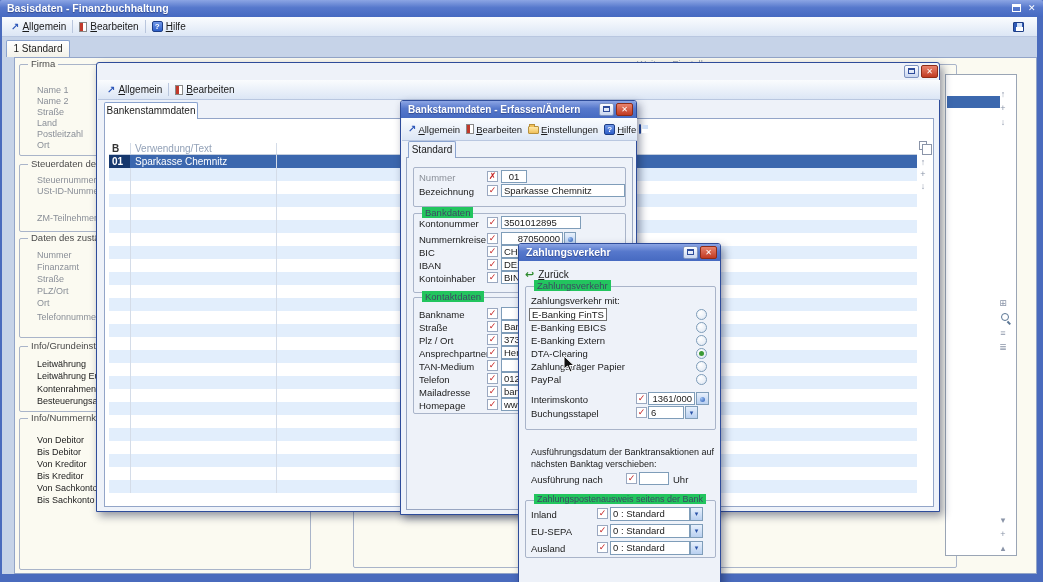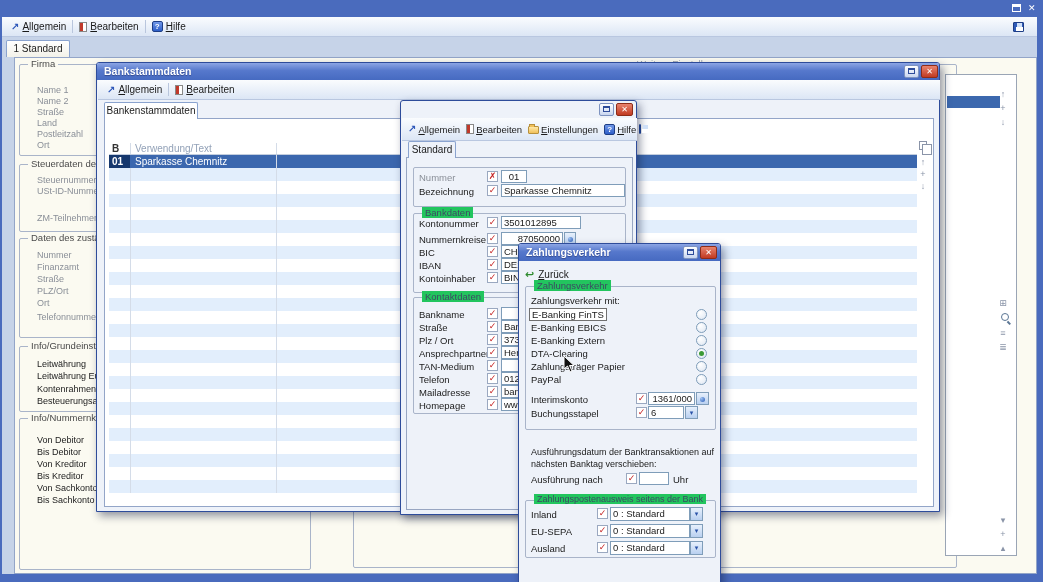--- a/index.html
+++ b/index.html
@@ -71,20 +71,23 @@
   .icpy{position:absolute;width:8px;height:9px;border:1px solid #8a94a8;background:#fff}
   .icpy::after{content:"";position:absolute;left:2px;top:2px;width:8px;height:9px;border:1px solid #8a94a8;background:#fff}
   .strip{position:absolute;color:#8a94a8;font-size:9px;line-height:10px;text-align:center;width:14px}
   .ttl-ic{position:absolute;color:#fff;font-size:9px;line-height:10px}
 </style>
 </head>
 <body>
 
 <div class="app">
 
+  <div class="tbar">
+    <span>Basisdaten - Finanzbuchhaltung</span>
+  </div>
   <span class="ab" style="left:1012px;top:4px;width:9px;height:8px;border:1px solid #fff;border-top:3px solid #fff;z-index:2"></span>
   <span class="ttl-ic" style="left:1028px;top:3px;z-index:2;font-weight:bold">✕</span>
 
   <div class="ab" style="left:2px;top:17px;width:1035px;height:557px;background:#c6d3e8"></div>
 
   <div class="mbar" style="left:2px;top:17px;width:1035px;height:20px">
     <span class="mi">
       <span class="ia">↗</span>
       <span class="uf">Allgemein</span>
     </span>
@@ -164,23 +167,20 @@
       <span class="strip" style="left:52px;top:238px"><span class="imag"></span></span>
       <span class="strip" style="left:50px;top:253px">≡</span>
       <span class="strip" style="left:50px;top:267px">≣</span>
       <span class="strip" style="left:50px;top:440px">▾</span>
       <span class="strip" style="left:50px;top:454px">+</span>
       <span class="strip" style="left:50px;top:468px">▴</span>
     </div>
   </div>
 
   <div class="win" style="left:96px;top:62px;width:844px;height:450px;z-index:10">
-    <div class="tbar">
-      <span>Bankstammdaten</span>
-    </div>
     <span class="wbtn rstb" style="left:807px">
         <i></i>
       </span>
     <span class="wbtn clsb" style="left:824px">✕</span>
 
     <div class="mbar" style="left:1px;top:17px;width:842px;height:20px">
       <span class="mi">
         <span class="ia">↗</span>
         <span class="uf">Allgemein</span>
       </span>
@@ -336,20 +336,23 @@
         </div>
       </div>
 
     <span class="icpy" style="left:822px;top:78px"></span>
     <span class="strip" style="left:819px;top:94px">↑</span>
     <span class="strip" style="left:819px;top:106px">+</span>
     <span class="strip" style="left:819px;top:118px">↓</span>
   </div>
 
   <div class="win" style="left:400px;top:100px;width:237px;height:415px;z-index:20">
+    <div class="tbar" style="font-size:10px">
+      <span>Bankstammdaten - Erfassen/Ändern</span>
+    </div>
     <span class="wbtn rstb" style="left:198px">
         <i></i>
       </span>
     <span class="wbtn clsb" style="left:215px">✕</span>
 
     <div class="mbar compact" style="left:1px;top:17px;width:235px;height:23px">
       <span class="mi">
         <span class="ia">↗</span>
         <span class="uf">Allgemein</span>
       </span>

